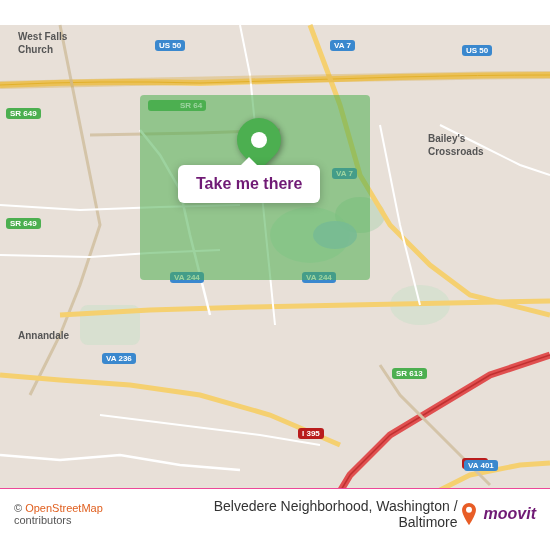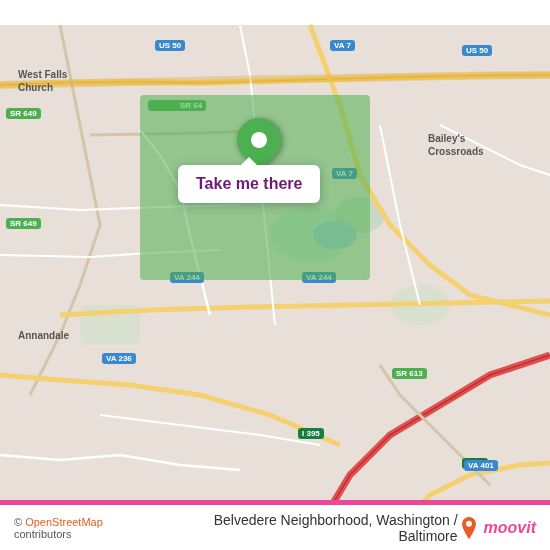--- a/index.html
+++ b/index.html
@@ -92,30 +92,30 @@
     #callout-text {
       font-size: 16px;
       font-weight: 600;
       color: #701a75;
       white-space: nowrap;
     }
 
     
     #bottom-bar {
       position: absolute;
-      bottom: 0;
+      bottom: 12px;
       left: 0;
       width: 100%;
       background: white;
       padding: 10px 14px;
       display: flex;
       align-items: center;
       justify-content: space-between;
       z-index: 30;
-      border-top: 5px solid #ec4899;
+      border-top: 1px solid #ec4899;
       height: 50px;
     }
 
     #bottom-left {
       display: flex;
       align-items: center;
       gap: 4px;
     }
 
     #osm-credit {
@@ -143,21 +143,21 @@
     }
 
     .moovit-pin {
       width: 22px;
       height: 22px;
     }
 
     .moovit-text {
       font-size: 16px;
       font-weight: 700;
-      color: #ec4899;
+      color: #701a75;
       font-style: italic;
     }
 
     
     .map-label {
       position: absolute;
       font-size: 10px;
       color: #555;
       font-weight: 500;
       z-index: 5;
@@ -172,21 +172,21 @@
       padding: 1px 4px;
       border-radius: 3px;
       z-index: 6;
     }
 
     .shield-label.green {
       background: #4caf50;
     }
 
     .shield-label.red {
-      background: #15803d;
+      background: #b91c1c;
     }
   </style>
 </head>
 <body>
 
 <div id="map-container">
 
   <svg id="map-svg" viewBox="0 0 550 500" xmlns="http://www.w3.org/2000/svg">
 
     <rect width="550" height="500" fill="#e8e0d8"></rect>
@@ -223,21 +223,21 @@
     <path d="M 380,100 L 390,150 L 400,200 L 410,240 L 420,280" stroke="#ffffff" stroke-width="2" fill="none"></path>
     <path d="M 0,180 L 80,185 L 160,182 L 240,180" stroke="#ffffff" stroke-width="2" fill="none"></path>
     <path d="M 0,230 L 90,232 L 150,228 L 220,225" stroke="#ffffff" stroke-width="2" fill="none"></path>
     <path d="M 440,100 L 480,120 L 520,140 L 550,150" stroke="#ffffff" stroke-width="2" fill="none"></path>
     <path d="M 100,390 L 180,400 L 260,410 L 320,420" stroke="#ffffff" stroke-width="2" fill="none"></path>
     <path d="M 0,430 L 60,435 L 120,430 L 180,440 L 240,445" stroke="#ffffff" stroke-width="2.5" fill="none"></path>
 
     <path d="M 0,60 Q 200,55 400,52 Q 480,50 550,50" stroke="#d4a020" stroke-width="8" fill="none" opacity="0.3"></path>
   </svg>
 
-  <div class="map-label" style="top:30px; left:18px; line-height:1.3;margin-top:38px;">
+  <div class="map-label" style="top:30px; left:18px; line-height:1.3;">
     <span style="white-space:pre-line; font-size:10px; color:#555; font-weight:600;">West Falls
 Church</span>
   </div>
 
   <div class="map-label" style="top:132px; left:428px; line-height:1.3;">
     <span style="white-space:pre-line; font-size:10px; color:#555; font-weight:600;">Bailey's
 Crossroads</span>
   </div>
 
   <div class="map-label" style="top:330px; left:18px;">

